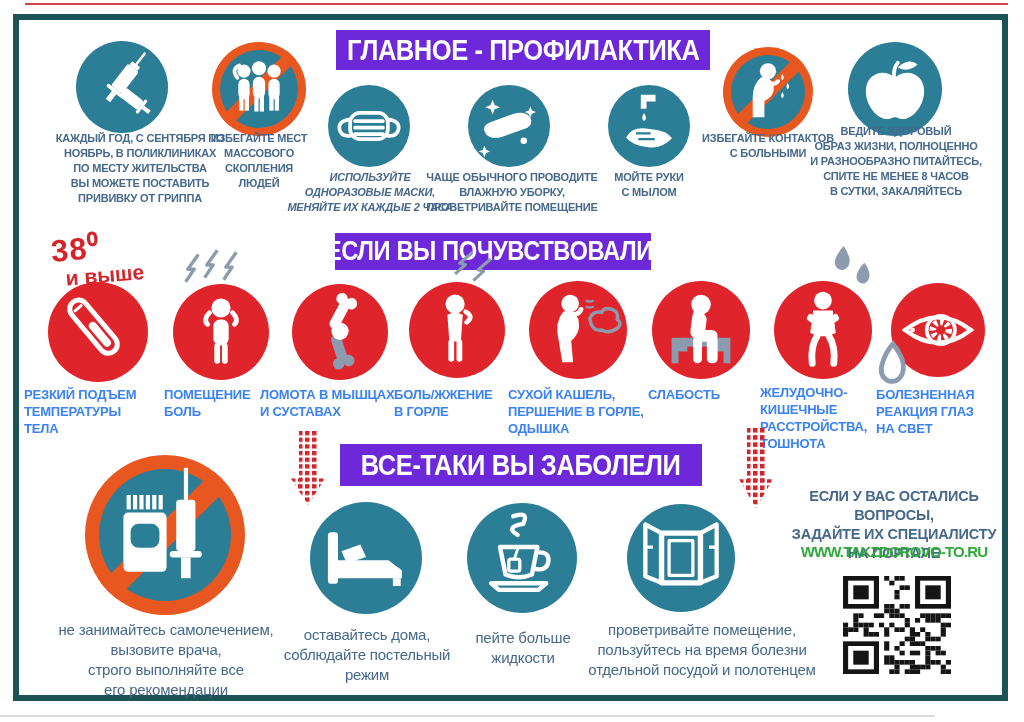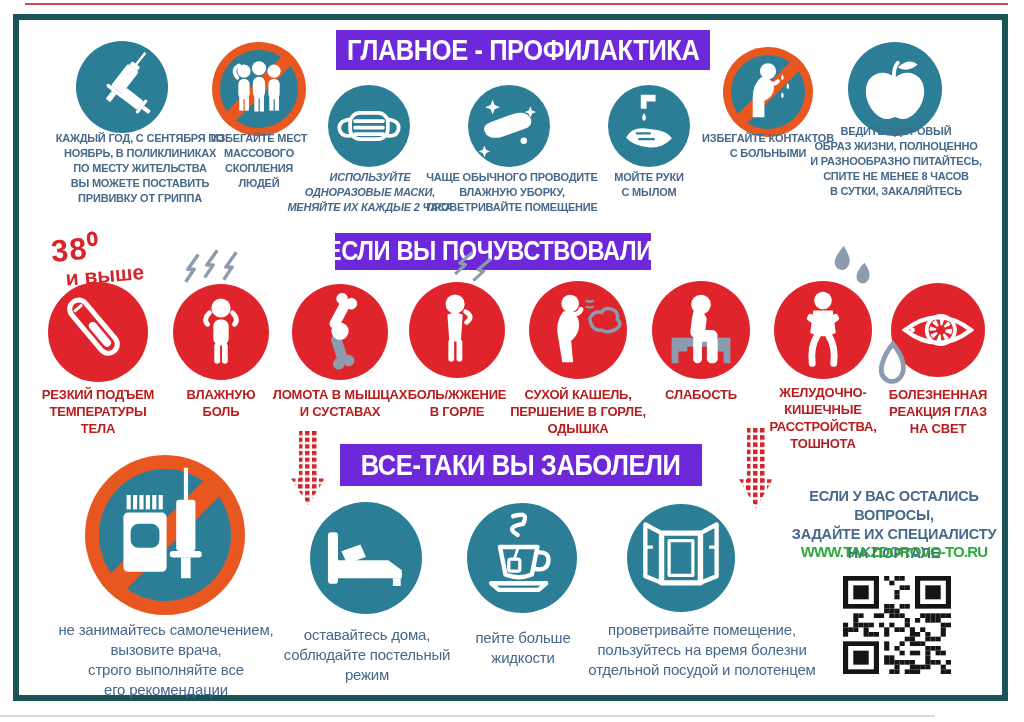--- a/index.html
+++ b/index.html
@@ -15,22 +15,22 @@
   .circle{position:absolute;border-radius:50%;}
   .teal{background:#2B7E96;}
   .redc{background:#E0242B;}
   .prohib{background:#E8571F;overflow:hidden;}
   .pro-inner{position:absolute;inset:8.5%;border-radius:50%;background:#2B7E96;}
   .pro-bar{position:absolute;left:-15%;right:-15%;top:43%;height:14%;background:#E8571F;transform:rotate(-45deg);}
   .icon{position:absolute;inset:0;width:100%;height:100%;}
   .deco{position:absolute;}
   .plabel{position:absolute;color:#46688B;font-weight:bold;font-size:11px;line-height:15px;
           text-align:center;white-space:pre-line;letter-spacing:-.2px;}
-  .slabel{position:absolute;color:#b91c1c;font-weight:bold;font-size:13px;line-height:17px;
-          text-align:center;white-space:pre-line;letter-spacing:-.2px;}
+  .slabel{position:absolute;color:#3b82f6;font-weight:bold;font-size:13px;line-height:17px;
+          white-space:pre-line;letter-spacing:-.2px;}
   .blabel{position:absolute;color:#46688B;font-weight:normal;font-size:15px;line-height:20px;
           text-align:center;white-space:pre-line;letter-spacing:-.2px;}
   .temp{position:absolute;left:52px;top:232px;color:#D6242B;font-weight:bold;
         transform:rotate(-5deg);text-align:left;line-height:1;}
   .temp .t1{font-size:31px;letter-spacing:1px;}
   .temp .t2{font-size:21px;margin-top:2px;margin-left:12px;}
   .contactq{position:absolute;left:778px;top:487px;width:232px;color:#46688B;font-weight:bold;
             font-size:14.5px;line-height:19px;text-align:center;white-space:pre-line;letter-spacing:-.2px;}
   .url{position:absolute;left:770px;top:543px;width:248px;color:#2FA83C;font-weight:bold;
        font-size:15px;text-align:center;letter-spacing:-.8px;}
@@ -205,21 +205,21 @@
       <g fill="#fff">
         <circle cx="50" cy="25" r="10"></circle>
         <path d="M38,30 q-7,7 -2,12" stroke="#fff" stroke-width="5" fill="none" stroke-linecap="round"></path>
         <path d="M62,30 q7,7 2,12" stroke="#fff" stroke-width="5" fill="none" stroke-linecap="round"></path>
         <rect x="42" y="37" width="16" height="27" rx="7"></rect>
         <rect x="43" y="62" width="6" height="21" rx="2.5"></rect>
           <rect x="51" y="62" width="6" height="21" rx="2.5"></rect>
       </g>
     </svg>
   </div>
-  <div class="slabel" style="left:164px;top:386px;width:114px;">ВЛАЖНУЮ
+  <div class="slabel" style="left:164px;top:386px;width:114px;">ПОМЕЩЕНИЕ
 БОЛЬ</div>
 
   <div class="circle redc" style="left:292px;top:284px;width:96px;height:96px;">
     <svg class="icon" viewBox="0 0 100 100">
       <g transform="rotate(28 50 30)" fill="#fff">
         <rect x="45" y="14" width="11" height="34" rx="5.5"></rect>
         <circle cx="45" cy="16" r="6"></circle>
           <circle cx="56" cy="16" r="6"></circle>
       </g>
       <g transform="rotate(-18 50 68)" fill="#8C9BAD">

